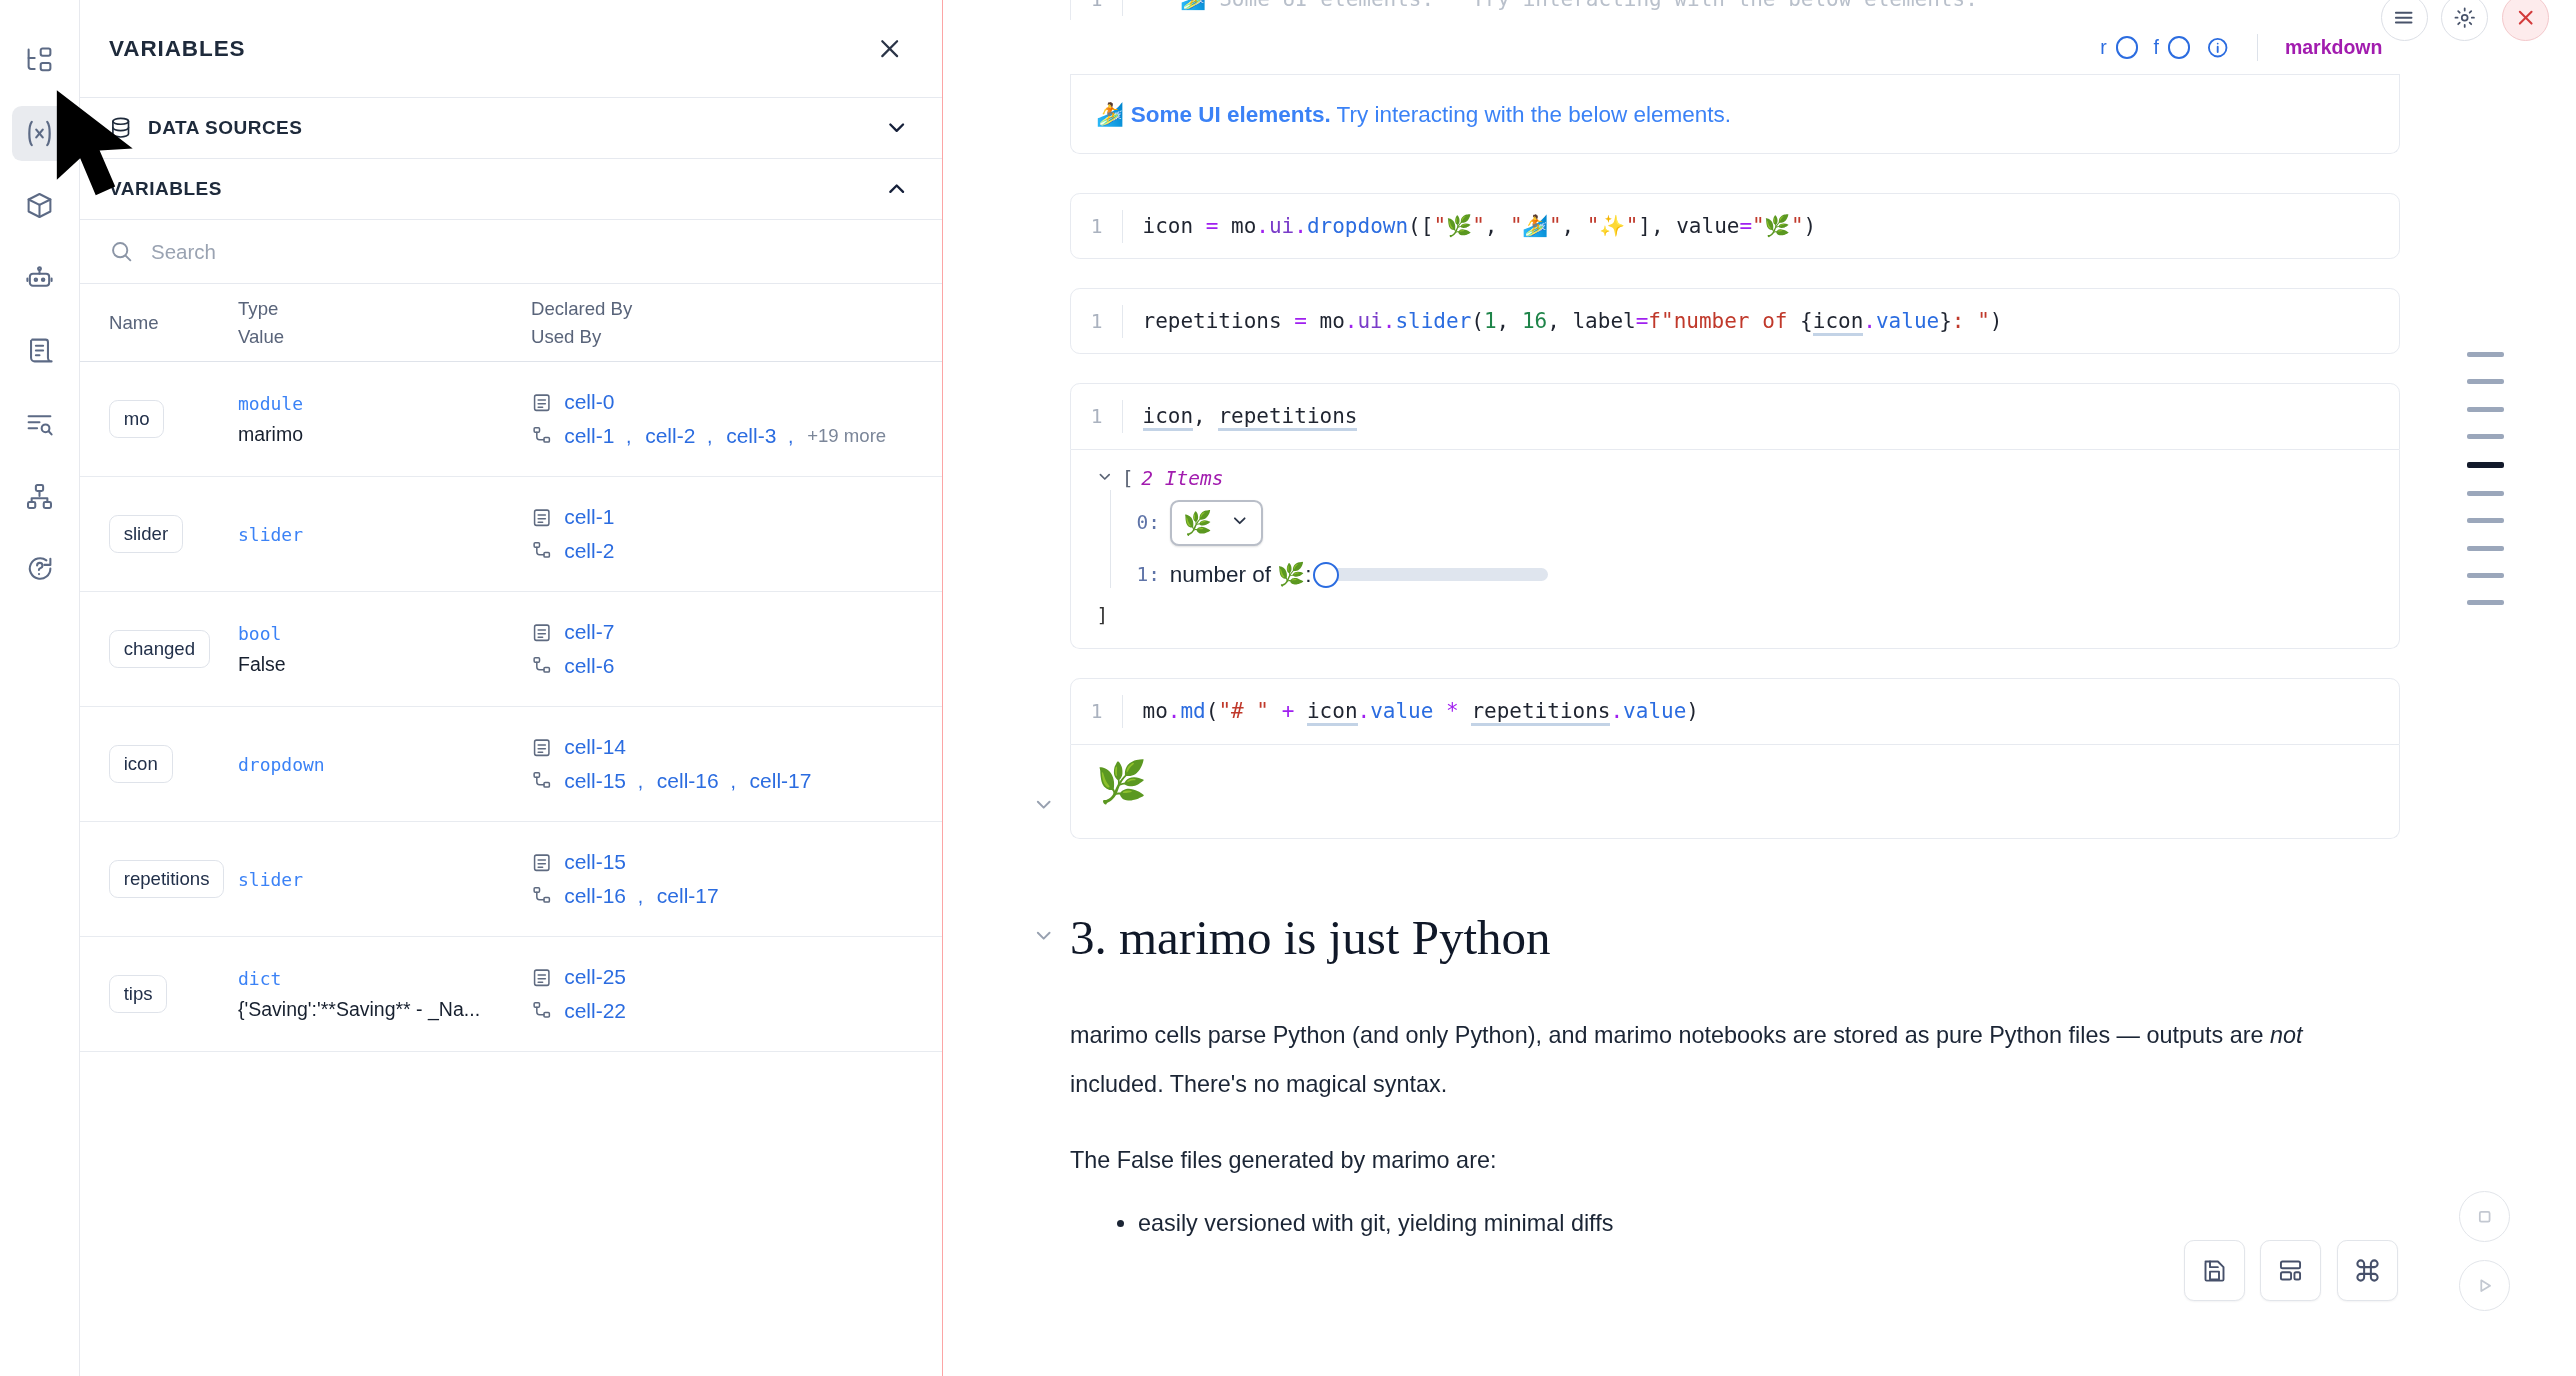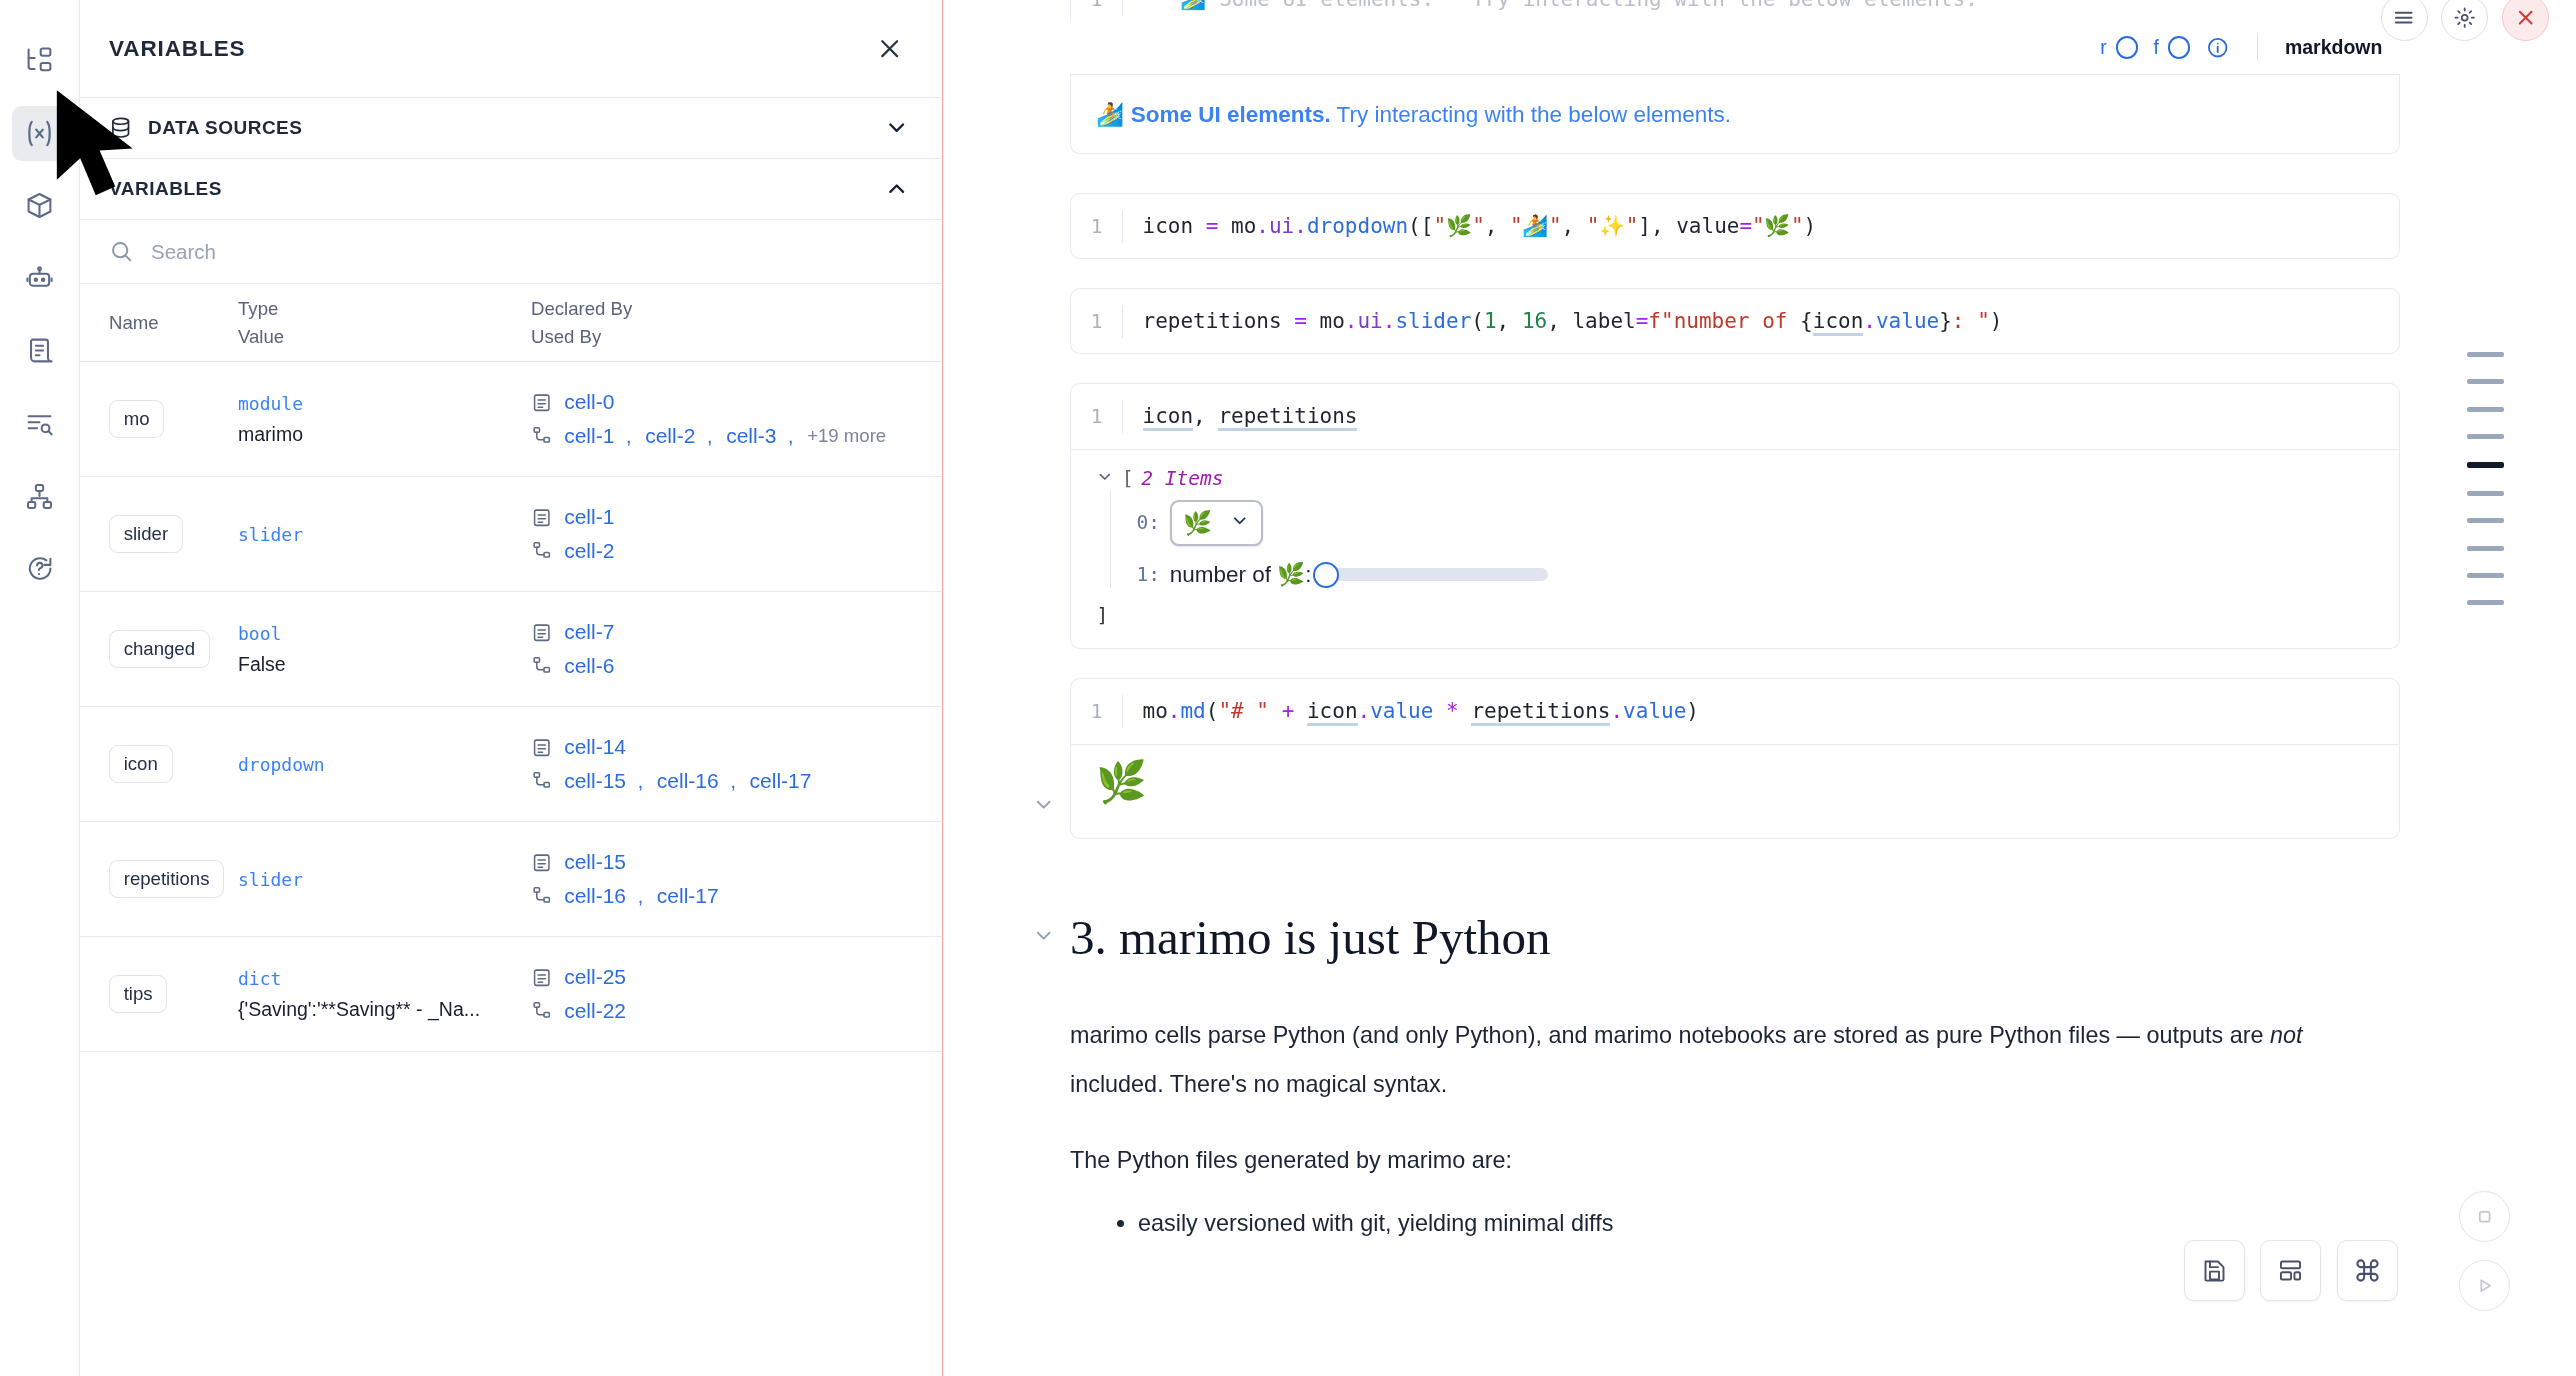--- a/index.html
+++ b/index.html
@@ -150,21 +150,21 @@
   
   .cell-toolbar {
     margin-left: 127px; margin-right: 176px;
     height: 55px; display: flex; align-items: center; justify-content: flex-end;
     gap: 15.6px; padding-right: 17.6px;
     border-bottom: 1px solid #e7eaf0;
   }
   .tb-group { display:flex; align-items:center; gap: 8.8px; color:#2b6ce0; font-size: 19.5px; }
   .ring { width: 22.5px; height: 22.5px; border: 2.4px solid #2b6ce0; border-radius: 50%; display:inline-block; }
   .tb-div { width: 1px; height: 27px; background: #dde2ea; margin: 0 11.7px; }
-  .lang { color:#0f172a; font-size: 19.5px; font-weight: 700; cursor:pointer;text-align:right; }
+  .lang { color:#a21caf; font-size: 19.5px; font-weight: 700; cursor:pointer;text-align:right; }
 
   .float-btns { position: absolute; right: 27px; display:flex; align-items:center; gap: 13.7px; }
   .circ-btn {
     width: 47px; height: 47px; border-radius: 50%;
     border: 1px solid #dcdfe6; background:#fff;
     display:flex; align-items:center; justify-content:center; cursor:pointer; color:#48536a;
   }
   .circ-btn.danger { background:#fdebec; border-color:#f3c8cb; color:#d33a3a; }
 
   
@@ -697,21 +697,21 @@
     <div class="cell-wrap" style="margin-top:70px;">
       <div class="gutter-chev" style="top: 15.6px;">
         <svg width="23.4" height="23.4" viewBox="0 0 24 24" fill="none" stroke="currentColor" stroke-width="2" stroke-linecap="round" stroke-linejoin="round">
             <path d="M6 9l6 6 6-6"></path>
           </svg>
       </div>
       <div class="h-sect">3. marimo is just Python</div>
       <div class="para" style="margin-top:45px;">
         <span>marimo cells parse Python (and only Python), and marimo notebooks are stored as pure Python files — outputs are </span><i>not</i><span> included. There's no magical syntax.</span>
       </div>
-      <div class="para" style="margin-top:27px;">The Python files generated by marimo are:</div>
+      <div class="para" style="margin-top:27px;">The False files generated by marimo are:</div>
       <ul class="bullets" style="margin-top:25.4px;">
         <li>easily versioned with git, yielding minimal diffs</li>
       </ul>
     </div>
 
     <div class="minimap" id="minimap-host">
         <div class="mm"></div>
         <div class="mm"></div>
         <div class="mm"></div>
         <div class="mm"></div>

